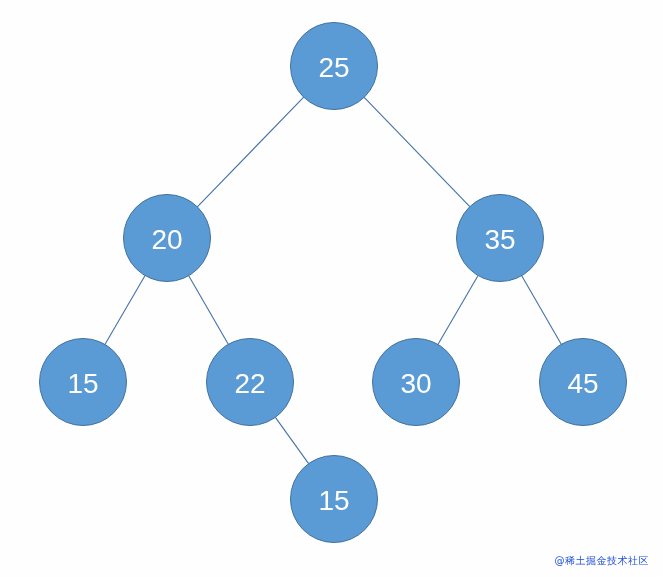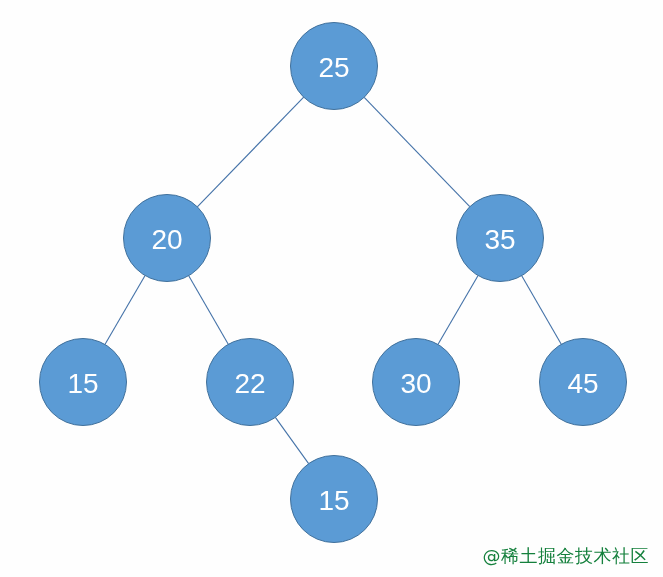--- a/index.html
+++ b/index.html
@@ -38,22 +38,22 @@
     font-family: "Liberation Sans", sans-serif;
     font-size: 28px;
     font-weight: 300;
     text-anchor: middle;
     dominant-baseline: central;
   }
   .watermark {
     position: absolute;
     right: 14px;
     bottom: 9px;
-    color: #15803d;
-    font-size: 18px;
+    color: #1d4ed8;
+    font-size: 10px;
     font-family: "DejaVu Sans", sans-serif;
     letter-spacing: 0.5px;
     white-space: nowrap;
     user-select: none;
   }
 </style>
 </head>
 <body>
 
 <svg id="tree-canvas" viewBox="0 0 663 577">

